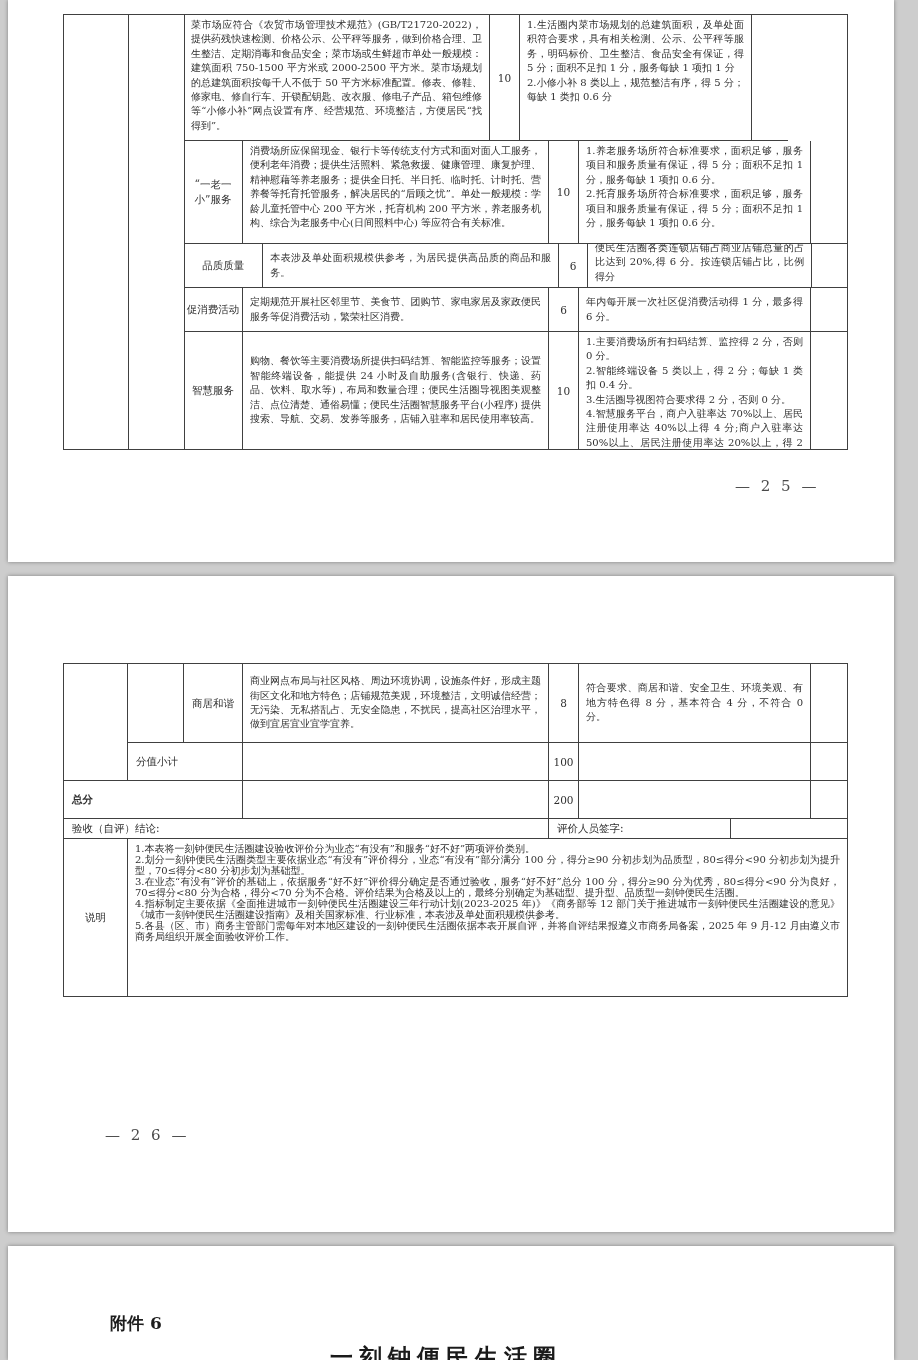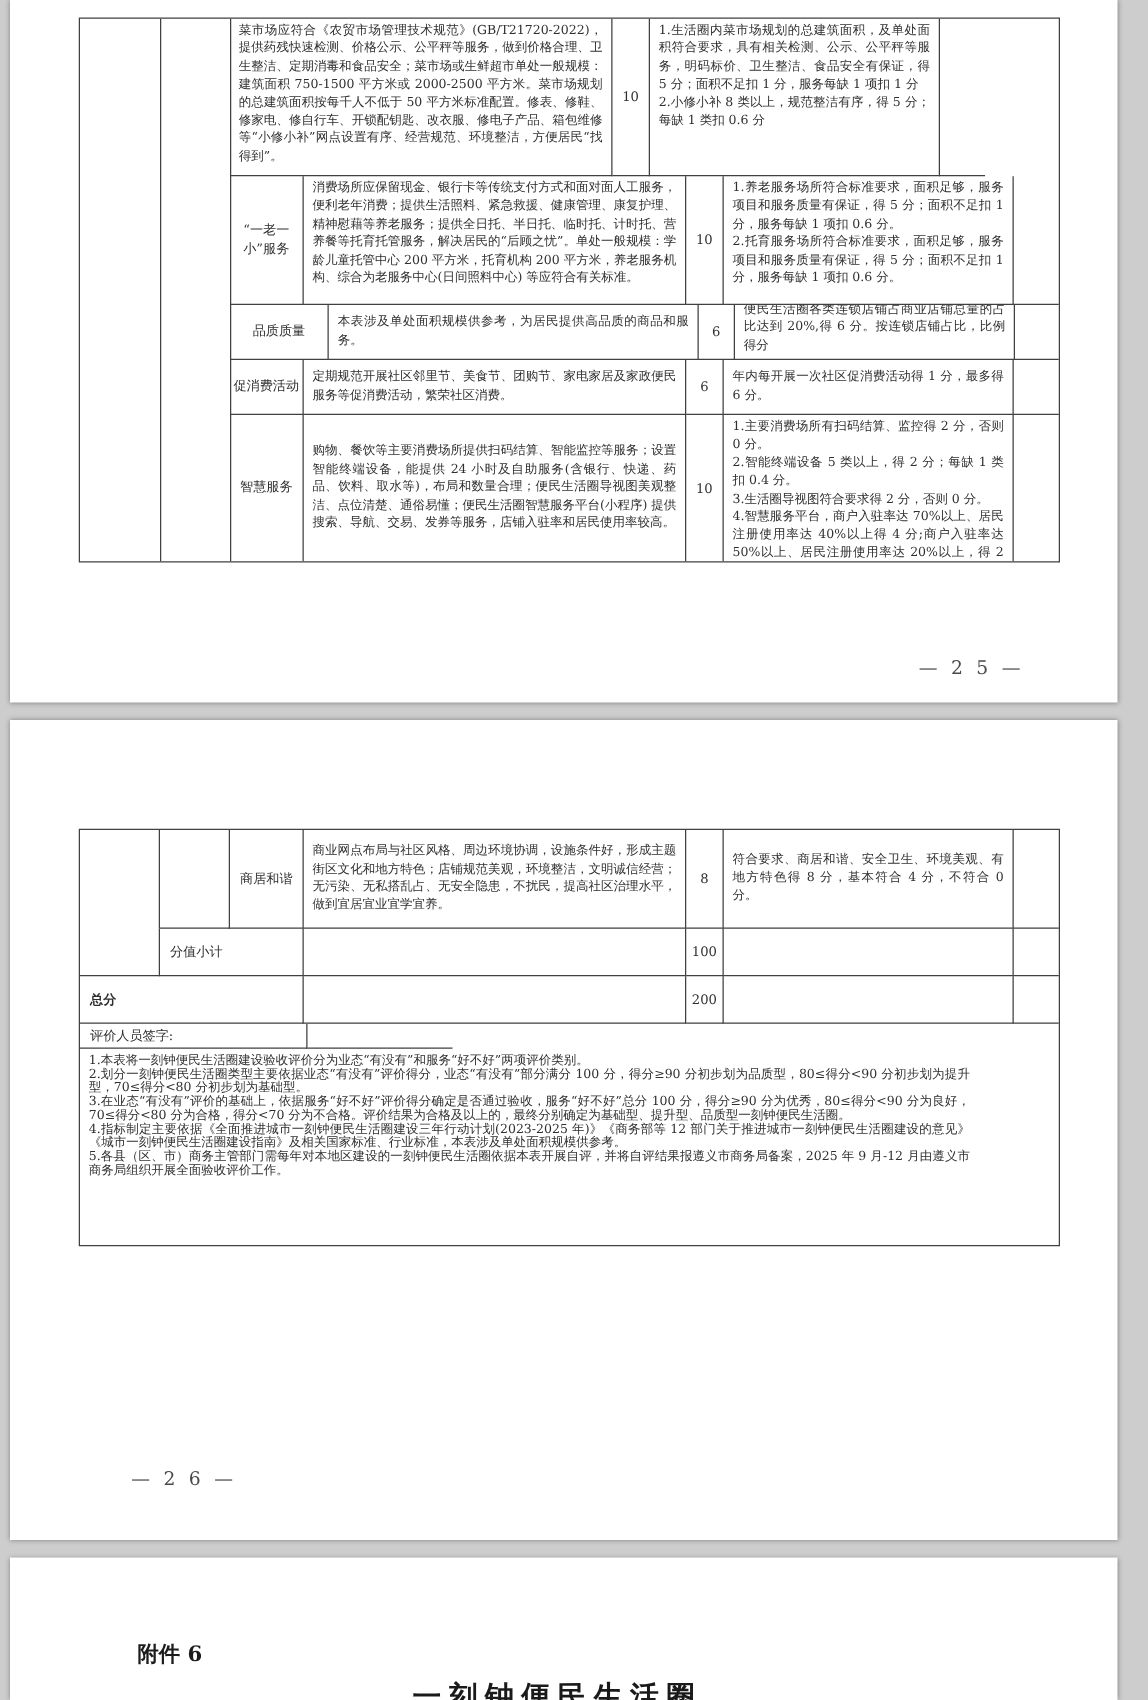--- a/index.html
+++ b/index.html
@@ -34,21 +34,21 @@
   .leftlab{font-size:10.5px;padding:2px 8px;font-weight:bold;}
   .plain{font-size:10.5px;padding:2px 8px;}
   .notes{font-size:10px;line-height:11px;padding:4px 7px;align-items:flex-start;text-align:justify;}
   .notes>div{width:100%;white-space:pre-line;}
 
   
   .p1wrap{position:relative;}
   .mcol{position:absolute;top:0;bottom:0;border-right:1px solid #404040;}
   .p1rows{margin-left:120px;}
 
-  .pagenum{position:absolute;font-size:15px;letter-spacing:3px;color:#4a4a4a;margin-top:48px;}
+  .pagenum{position:absolute;font-size:15px;letter-spacing:3px;color:#4a4a4a;}
   .att{position:absolute;font-size:17px;font-weight:bold;color:#1c1c1c;}
   .cut-title{
     position:absolute;font-size:23px;font-weight:bold;color:#1a1a1a;
     letter-spacing:6px;filter:blur(.3px);white-space:nowrap;
   }
 </style>
 </head>
 <body>
 
 <div class="page" id="page1">
@@ -154,25 +154,27 @@
 
     <div class="row">
       <div class="cell leftlab" style="width:179px;height:38px;">总分</div>
       <div class="cell" style="width:306px;height:38px;"></div>
       <div class="cell score" style="width:30px;height:38px;">200</div>
       <div class="cell" style="width:232px;height:38px;"></div>
       <div class="cell" style="width:36px;height:38px;"></div>
     </div>
 
     <div class="row">
+      <div class="cell plain" style="width:485px;height:20px;">验收（自评）结论:</div>
       <div class="cell plain" style="width:182px;height:20px;">评价人员签字:</div>
       <div class="cell" style="width:116px;height:20px;"></div>
     </div>
 
     <div class="row">
+      <div class="cell lab" style="width:64px;height:157px;">说明</div>
       <div class="cell notes" style="width:719px;height:157px;">
           <div>1.本表将一刻钟便民生活圈建设验收评价分为业态“有没有”和服务“好不好”两项评价类别。
 2.划分一刻钟便民生活圈类型主要依据业态“有没有”评价得分，业态“有没有”部分满分 100 分，得分≥90 分初步划为品质型，80≤得分&lt;90 分初步划为提升型，70≤得分&lt;80 分初步划为基础型。
 3.在业态“有没有”评价的基础上，依据服务“好不好”评价得分确定是否通过验收，服务“好不好”总分 100 分，得分≥90 分为优秀，80≤得分&lt;90 分为良好，70≤得分&lt;80 分为合格，得分&lt;70 分为不合格。评价结果为合格及以上的，最终分别确定为基础型、提升型、品质型一刻钟便民生活圈。
 4.指标制定主要依据《全面推进城市一刻钟便民生活圈建设三年行动计划(2023-2025 年)》《商务部等 12 部门关于推进城市一刻钟便民生活圈建设的意见》《城市一刻钟便民生活圈建设指南》及相关国家标准、行业标准，本表涉及单处面积规模供参考。
 5.各县（区、市）商务主管部门需每年对本地区建设的一刻钟便民生活圈依据本表开展自评，并将自评结果报遵义市商务局备案，2025 年 9 月-12 月由遵义市商务局组织开展全面验收评价工作。</div>
         </div>
     </div>
 
   </div>

